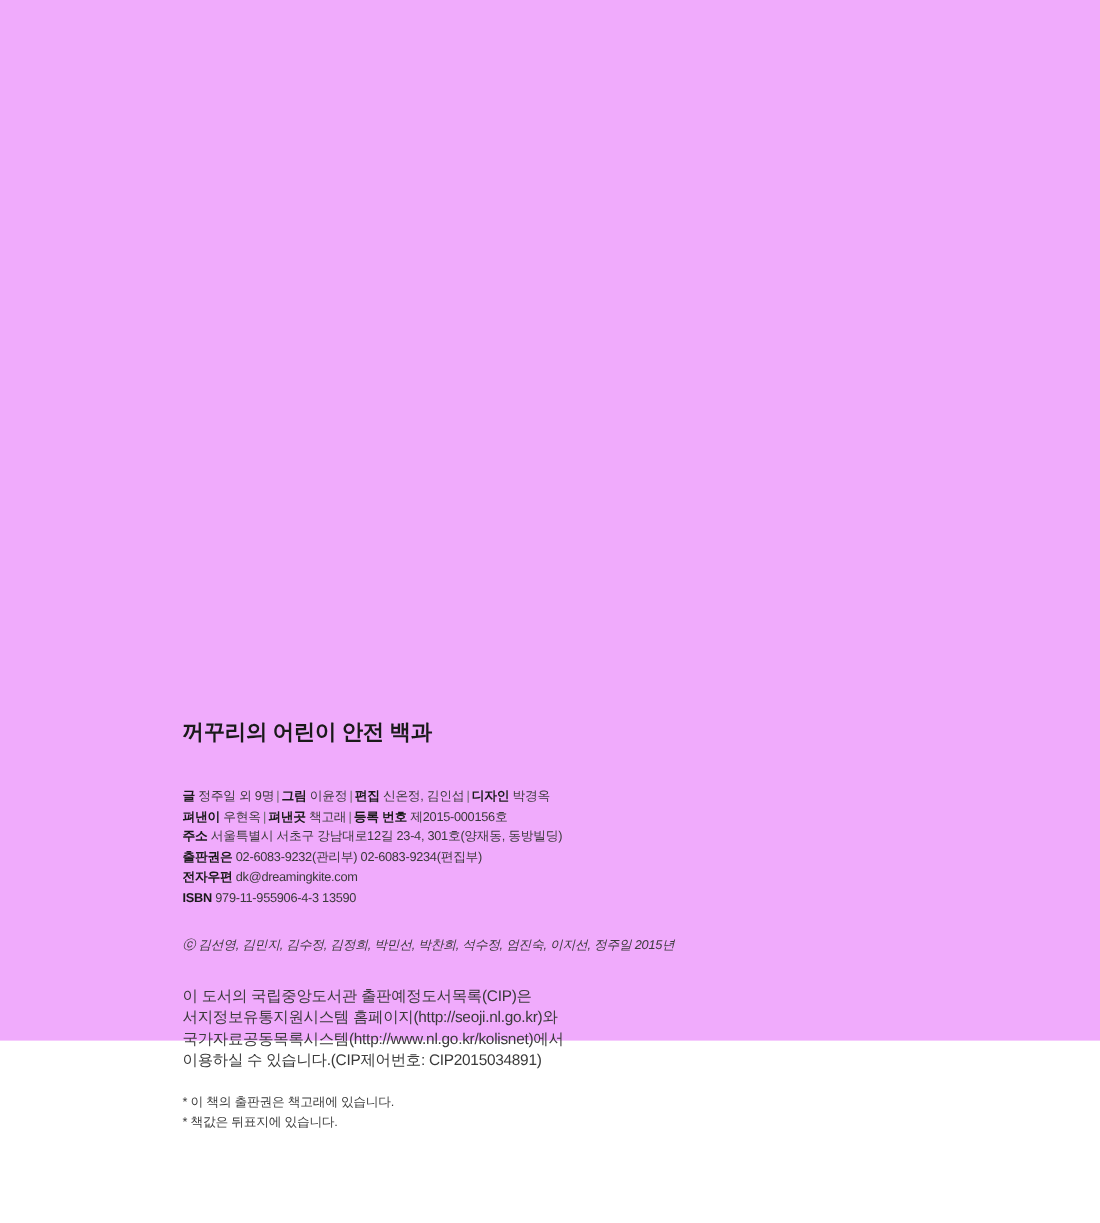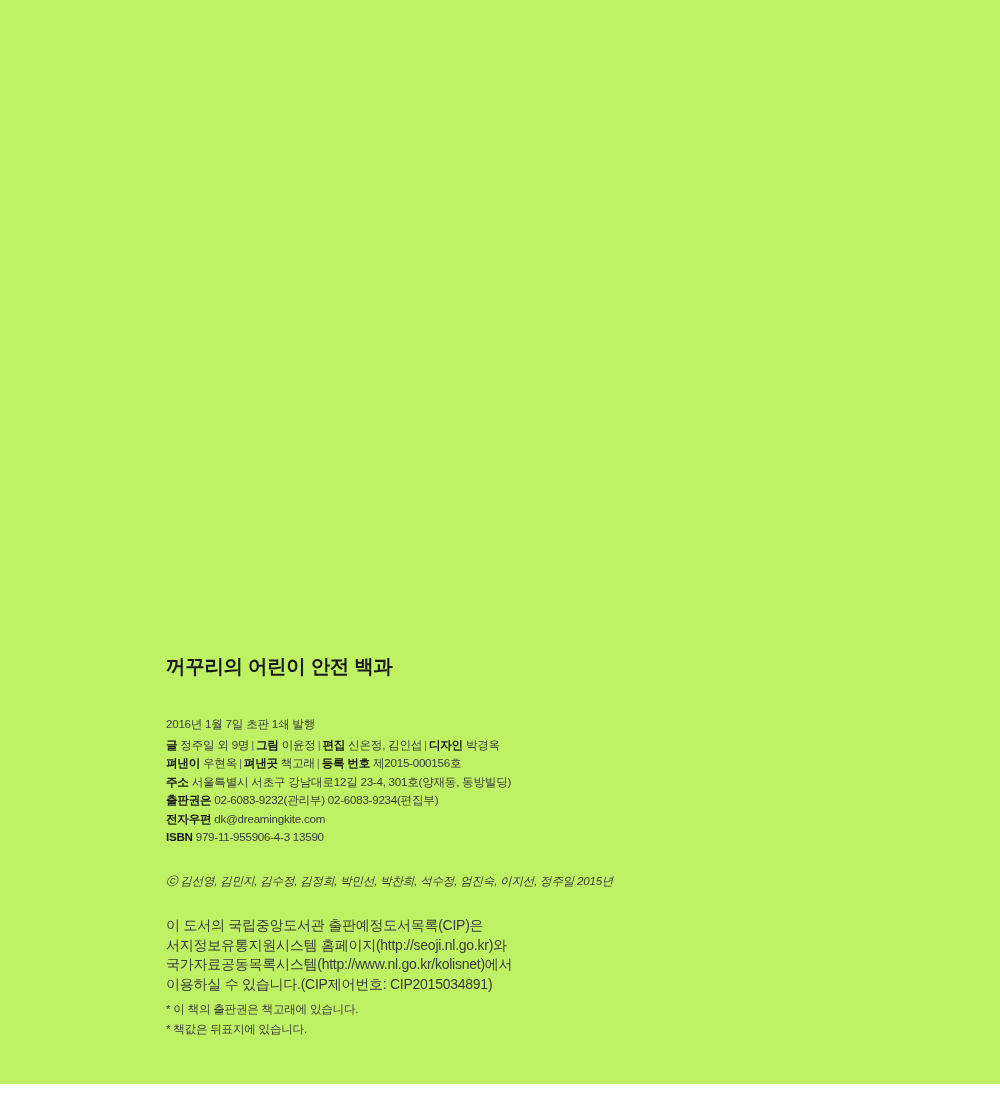--- a/index.html
+++ b/index.html
@@ -13,22 +13,22 @@
     font-family: "Liberation Sans", sans-serif;
     color: #231f20;
     position: relative;
     overflow: hidden;
   }
   .page {
     position: absolute;
     left: 0;
     top: 0;
     width: 1000px;
-    height: 1084px;
-    background: #bef264;
+    height: 946px;
+    background: #f0abfc;
   }
   .colophon {
     position: absolute;
     left: 166px;
     top: 655px;
     width: 700px;
   }
   .book-title {
     font-size: 19.5px;
     font-weight: bold;
@@ -70,21 +70,21 @@
     margin-top: 26px;
     font-size: 14px;
     line-height: 19.5px;
     color: #3a3a3a;
     letter-spacing: -0.25px;
   }
   .cip-line {
     white-space: nowrap;
   }
   .note-block {
-    margin-top: 5px;
+    margin-top: 18px;
     font-size: 11.6px;
     line-height: 19.5px;
     color: #3a3a3a;
     letter-spacing: -0.25px;
   }
   .note-line {
     white-space: nowrap;
   }
   .isbn-line .lbl {
     font-weight: bold;
@@ -94,21 +94,20 @@
 </head>
 <body>
 
 <div class="page">
   <div class="colophon">
 
     <h1 class="book-title">꺼꾸리의 어린이 안전 백과</h1>
 
     <div class="meta-block">
 
-      <div class="meta-line pubdate">2016년 1월 7일 초판 1쇄 발행</div>
 
       <div class="meta-line">
         <span class="lbl">글</span>
         <span>정주일 외 9명</span><span class="sep">|</span><span class="lbl">그림</span>
         <span>이윤정</span><span class="sep">|</span><span class="lbl">편집</span>
         <span>신온정, 김인섭</span><span class="sep">|</span><span class="lbl">디자인</span>
         <span>박경옥</span>
       </div>
 
       <div class="meta-line">

